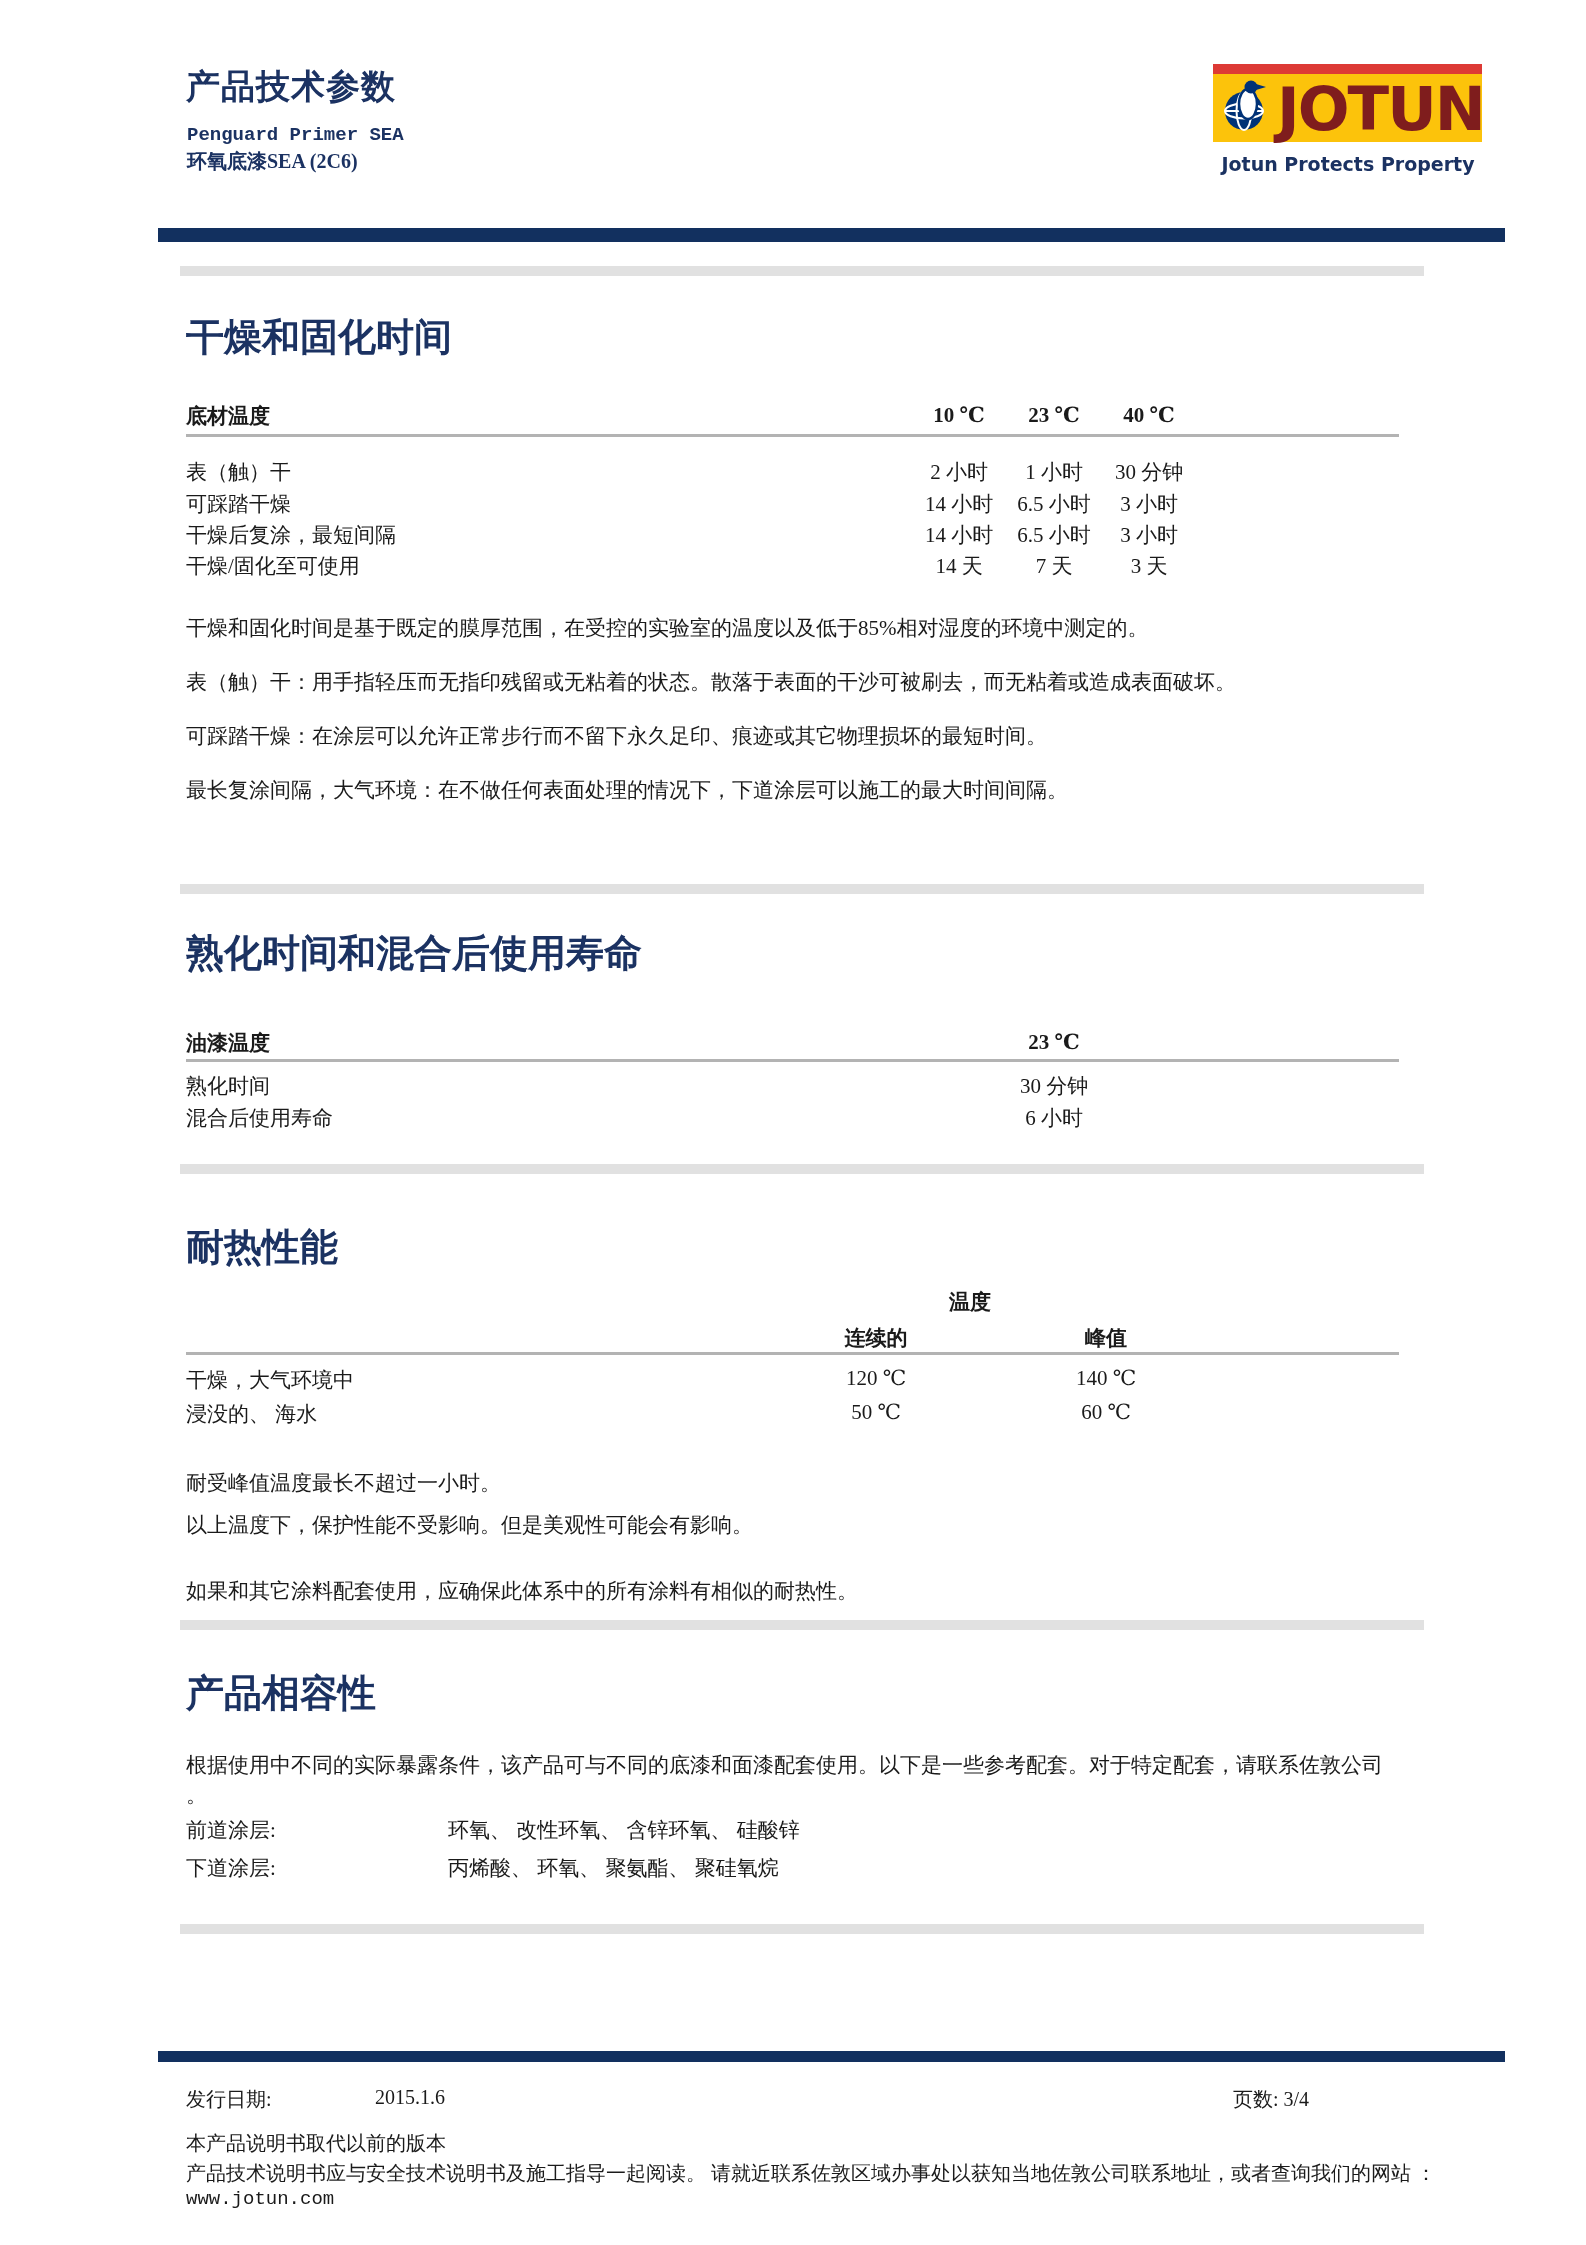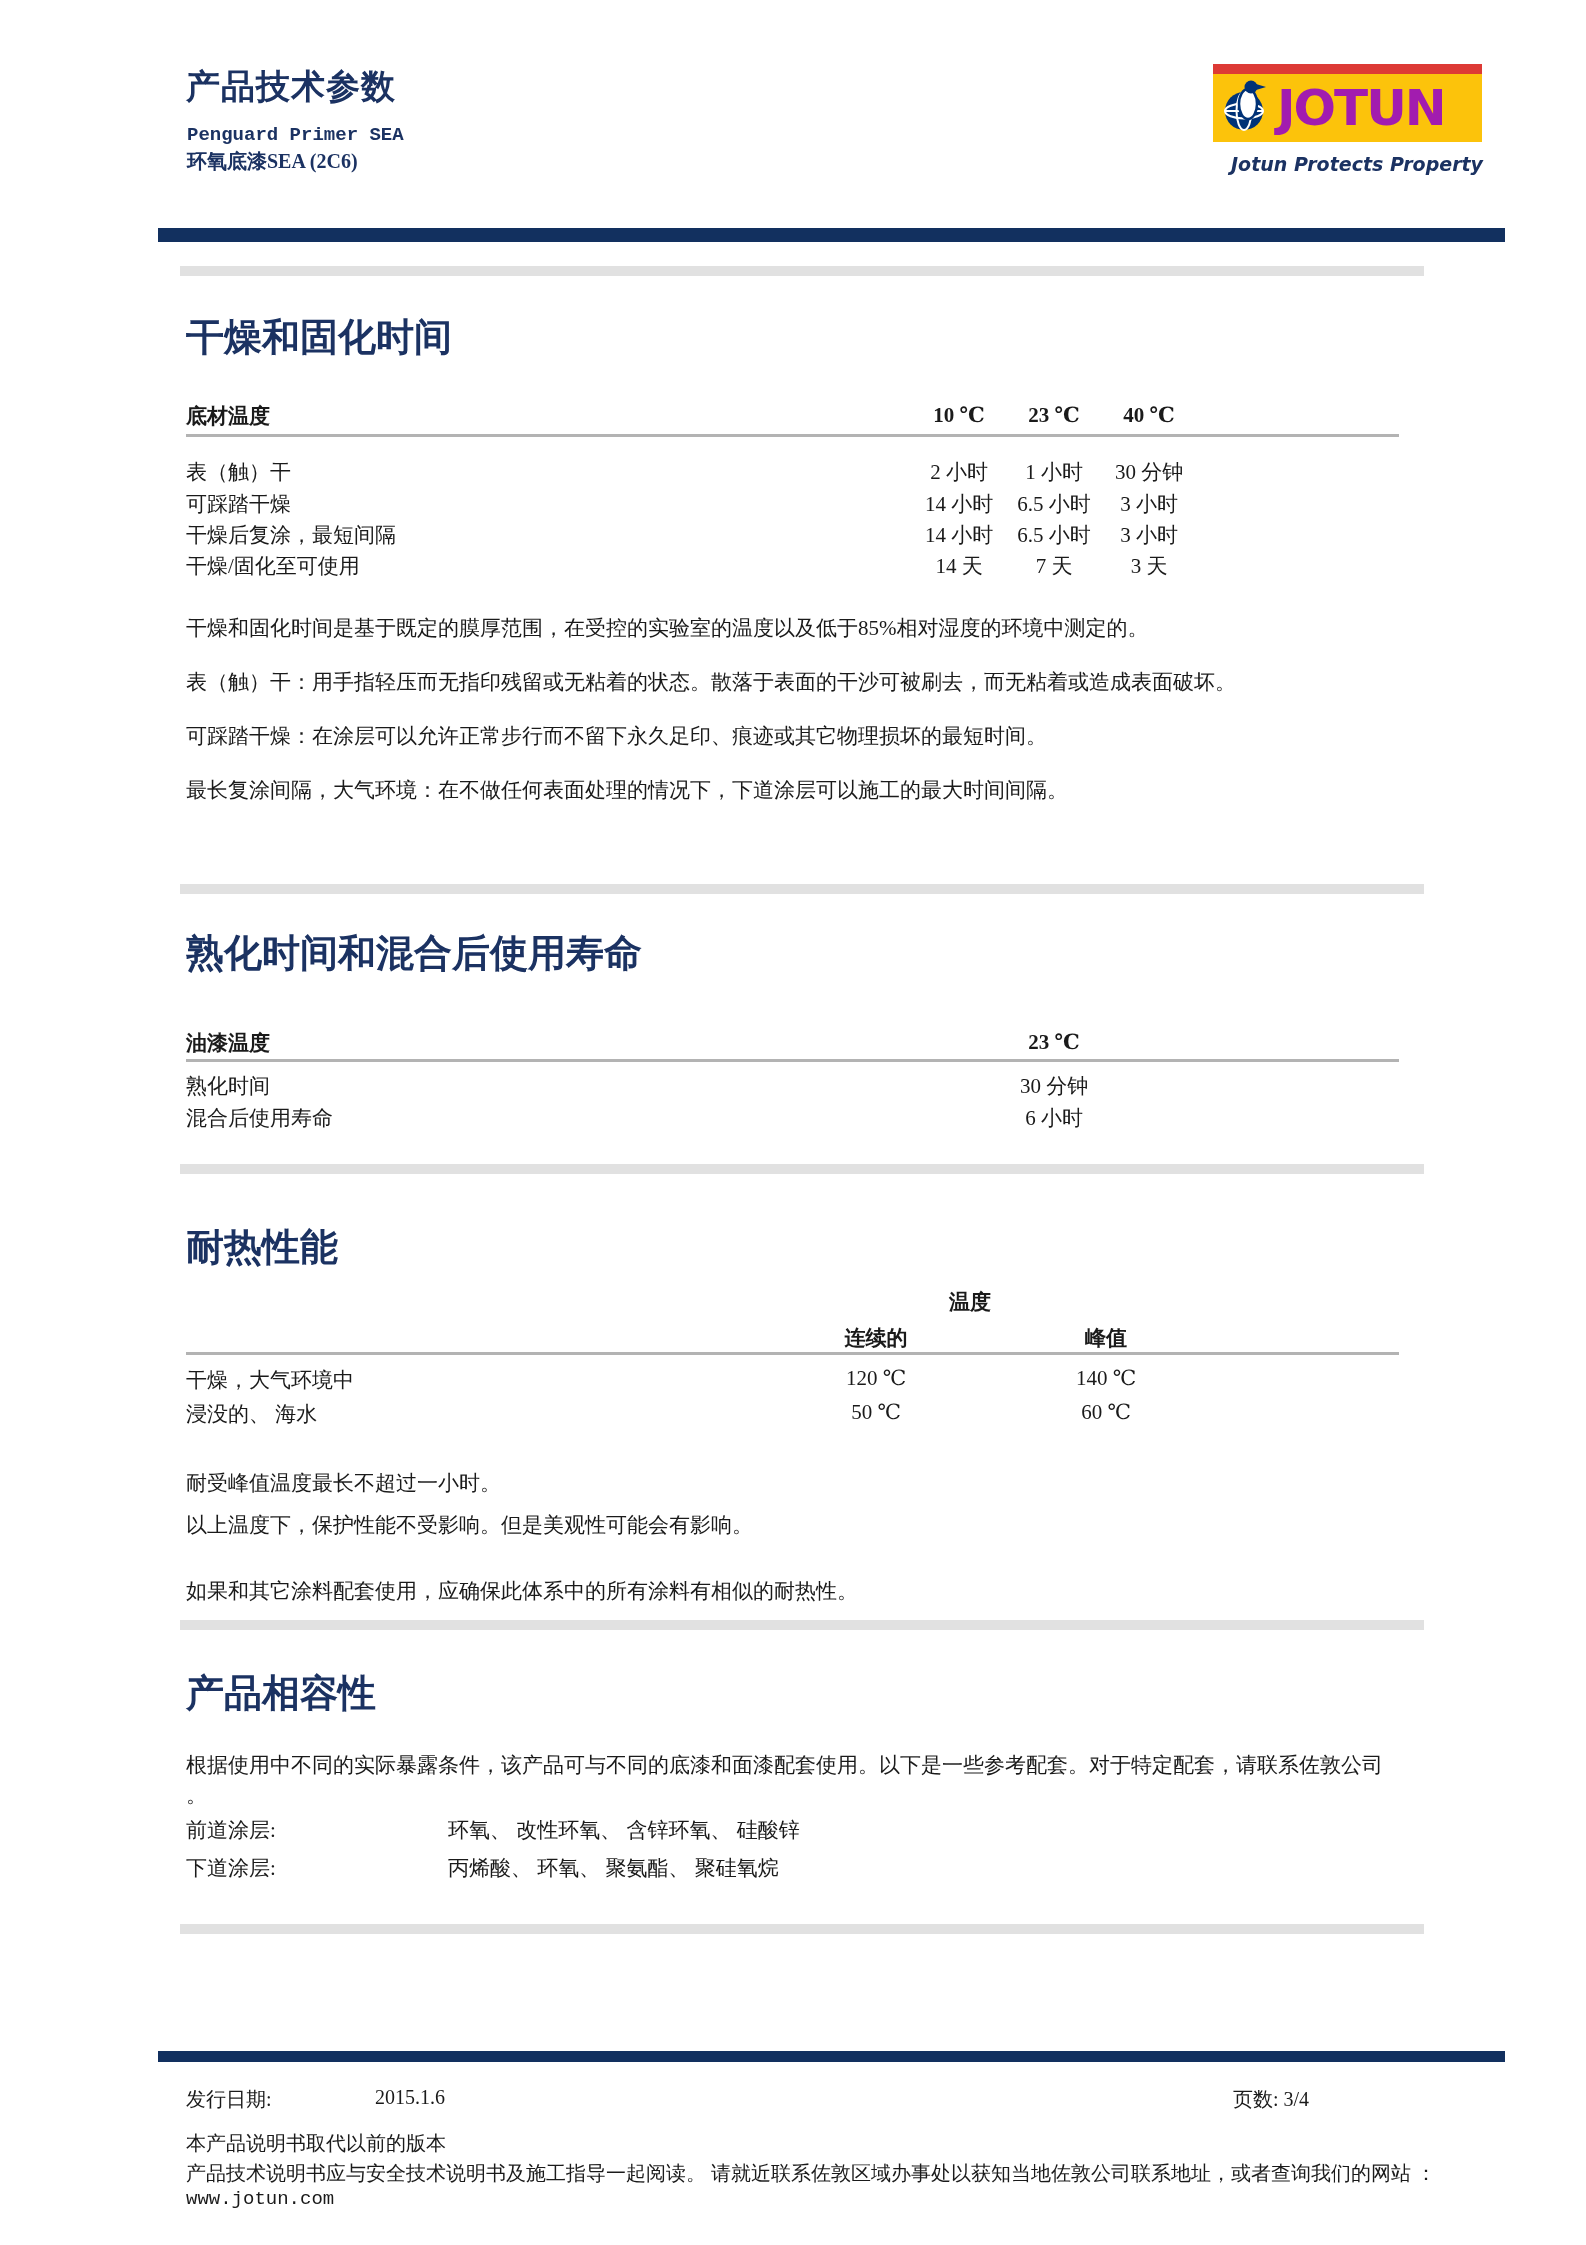--- a/index.html
+++ b/index.html
@@ -12,23 +12,23 @@
   .doc-title{left:186px;top:64px;font-size:34px;font-weight:bold;color:#1b3262;letter-spacing:1px;}
   .prod-en{left:187px;top:124px;font-size:19px;font-weight:bold;color:#1b3262;
            font-family:"Liberation Mono","DejaVu Sans Mono",monospace;}
   .prod-cn{left:187px;top:148px;font-size:20px;font-weight:bold;color:#1b3262;}
 
   
   .logo-box{left:1213px;top:64px;width:269px;}
   .logo-red{height:10px;background:#dd3a35;}
   .logo-yellow{height:68px;background:#fcc30b;display:flex;align-items:center;padding-left:8px;box-sizing:border-box;}
   .logo-word{font-family:"DejaVu Sans","Liberation Sans",sans-serif;font-weight:bold;
-             font-size:50px;color:#a21caf;letter-spacing:-2px;line-height:1;margin-left:2px;}
-  .logo-tagline{left:1213px;top:153px;width:270px;text-align:right;font-size:19px;font-weight:bold;color:#1b3262;
-                font-family:"DejaVu Sans","Liberation Sans",sans-serif;font-style:italic;}
+             font-size:61px;color:#7f1d1d;letter-spacing:-2px;line-height:1;margin-left:2px;}
+  .logo-tagline{left:1213px;top:153px;width:270px;text-align:center;font-size:19px;font-weight:bold;color:#1b3262;
+                font-family:"DejaVu Sans","Liberation Sans",sans-serif;}
 
   
   .bar-blue{left:158px;width:1347px;height:14px;background:#12305f;}
   .bar-gray{left:180px;width:1244px;height:10px;background:#e1e1e1;}
 
   
   .sec-title{left:186px;font-size:38px;font-weight:bold;color:#1b3262;white-space:nowrap;}
   .body-text{left:186px;font-size:21px;line-height:30px;white-space:nowrap;}
   .tbl-label{left:186px;font-size:21px;white-space:nowrap;}
   .tbl-head{font-weight:bold;}

